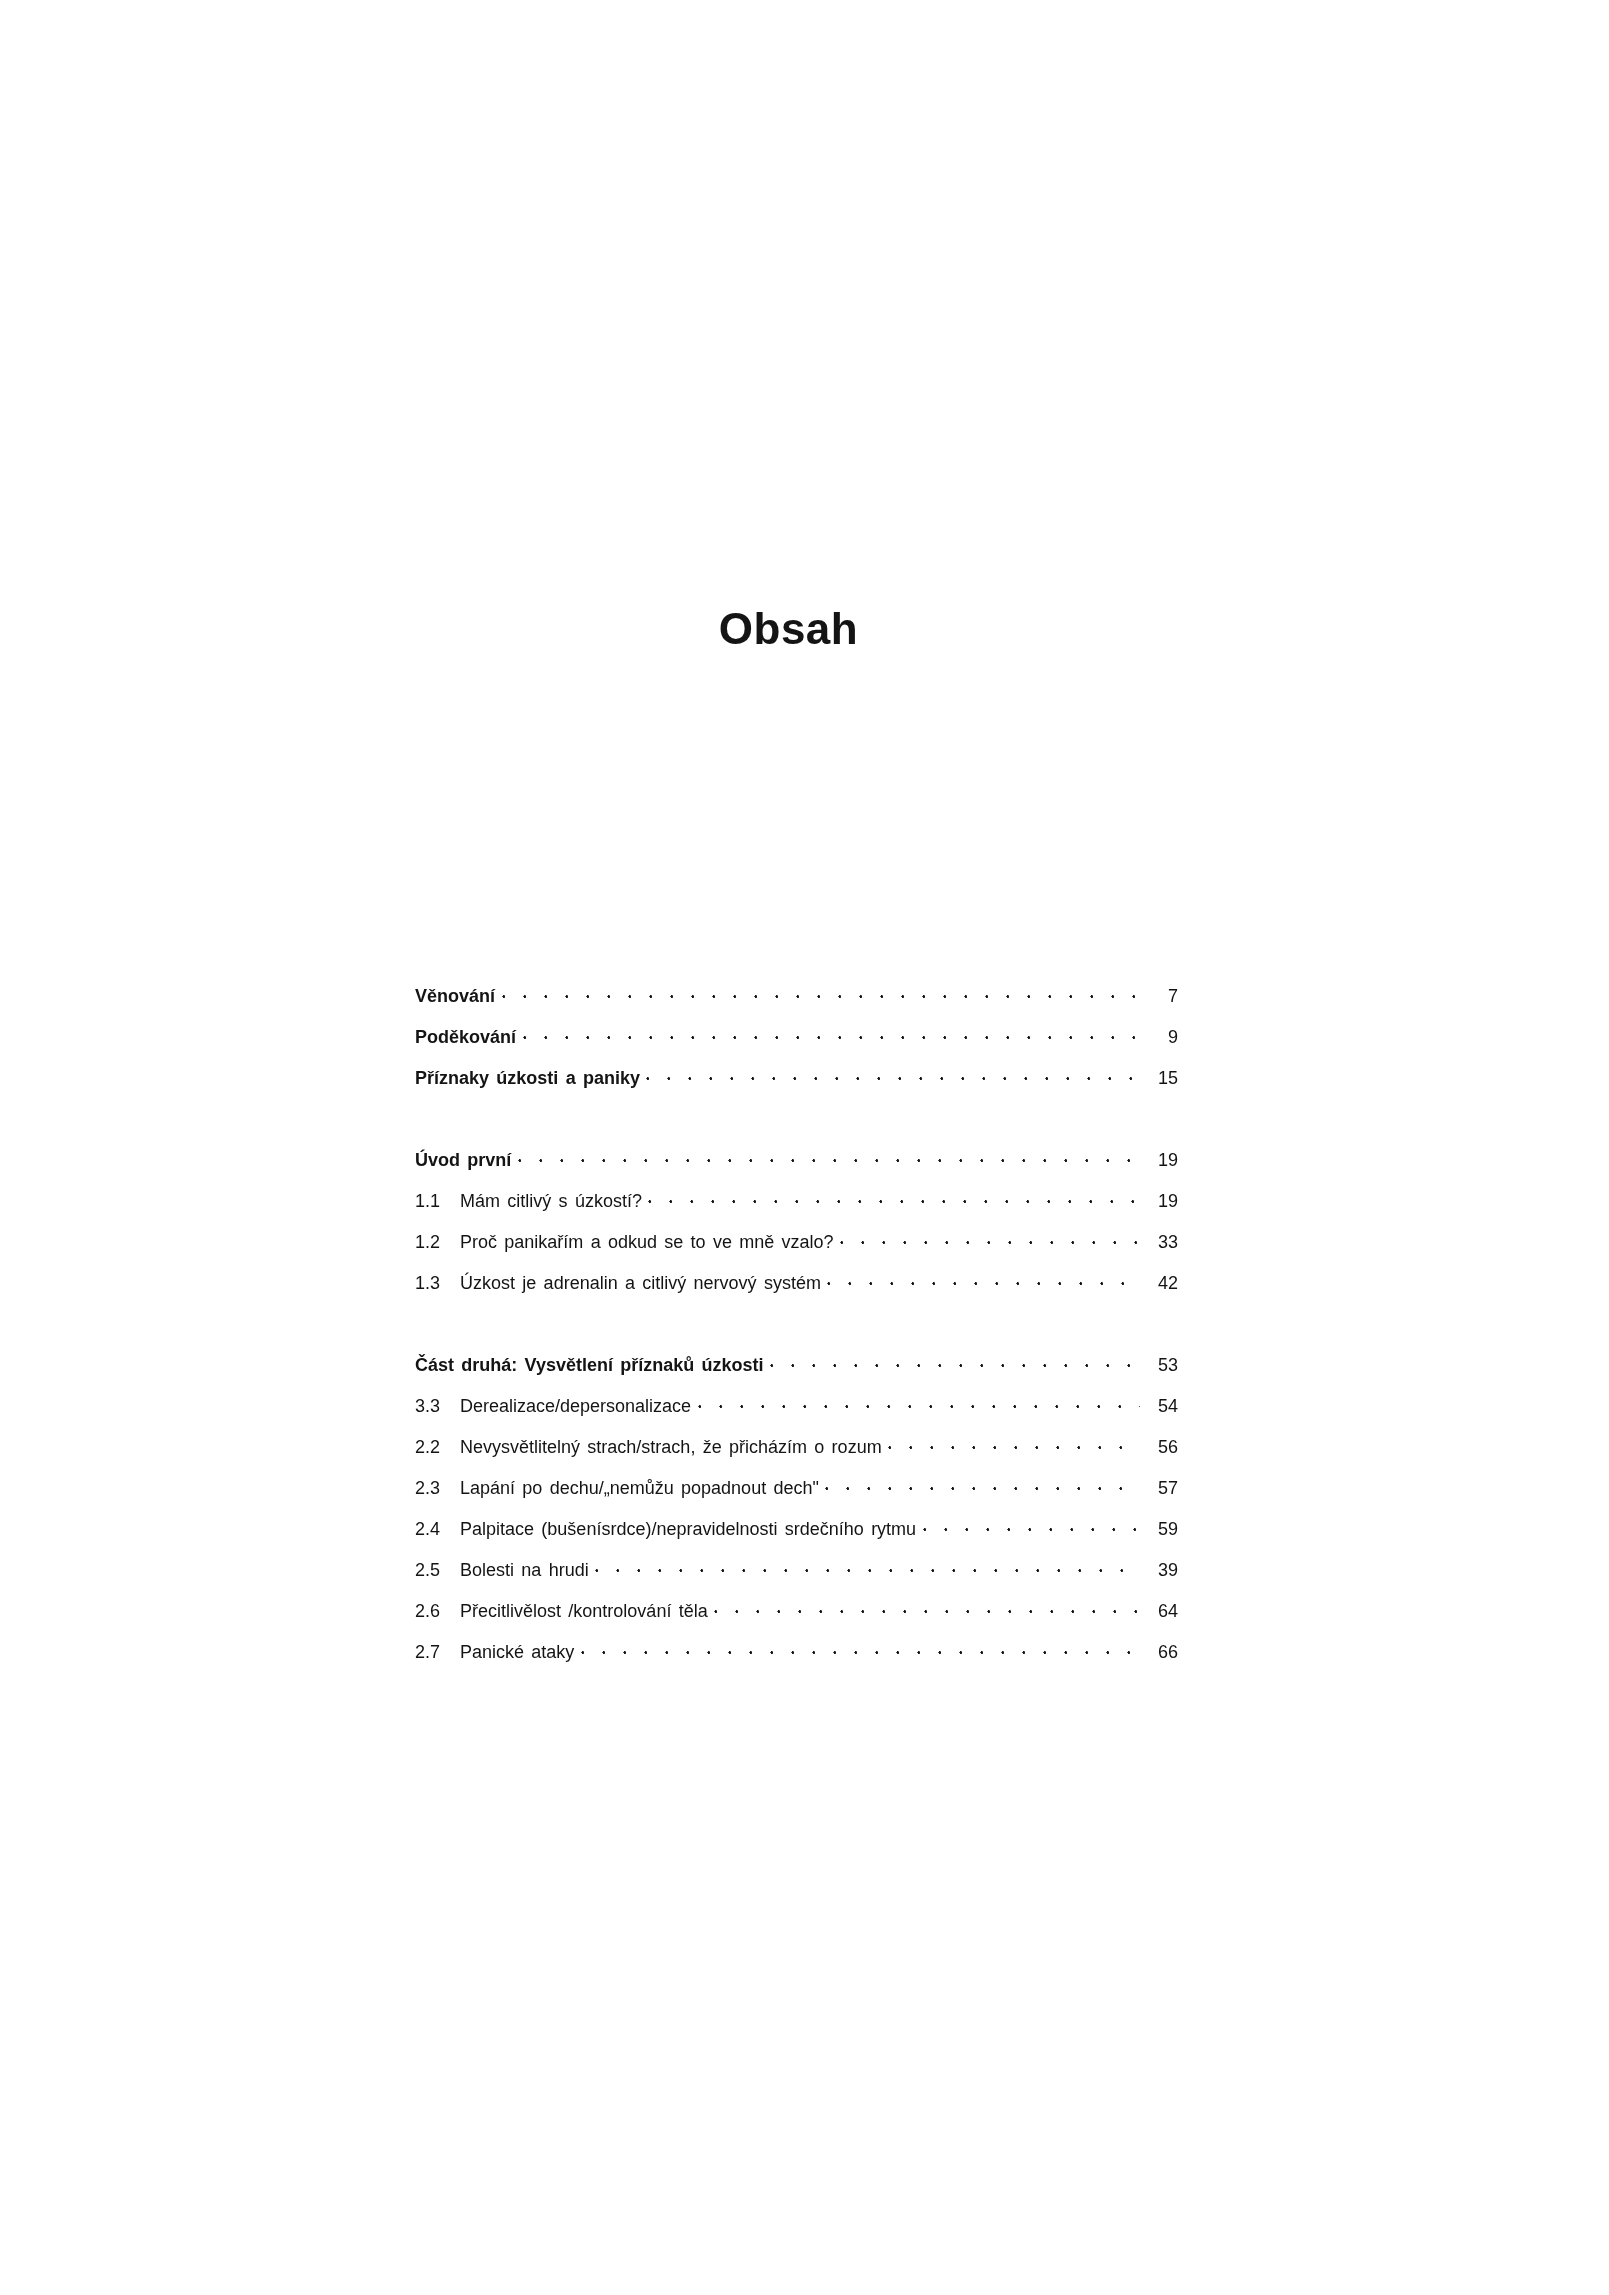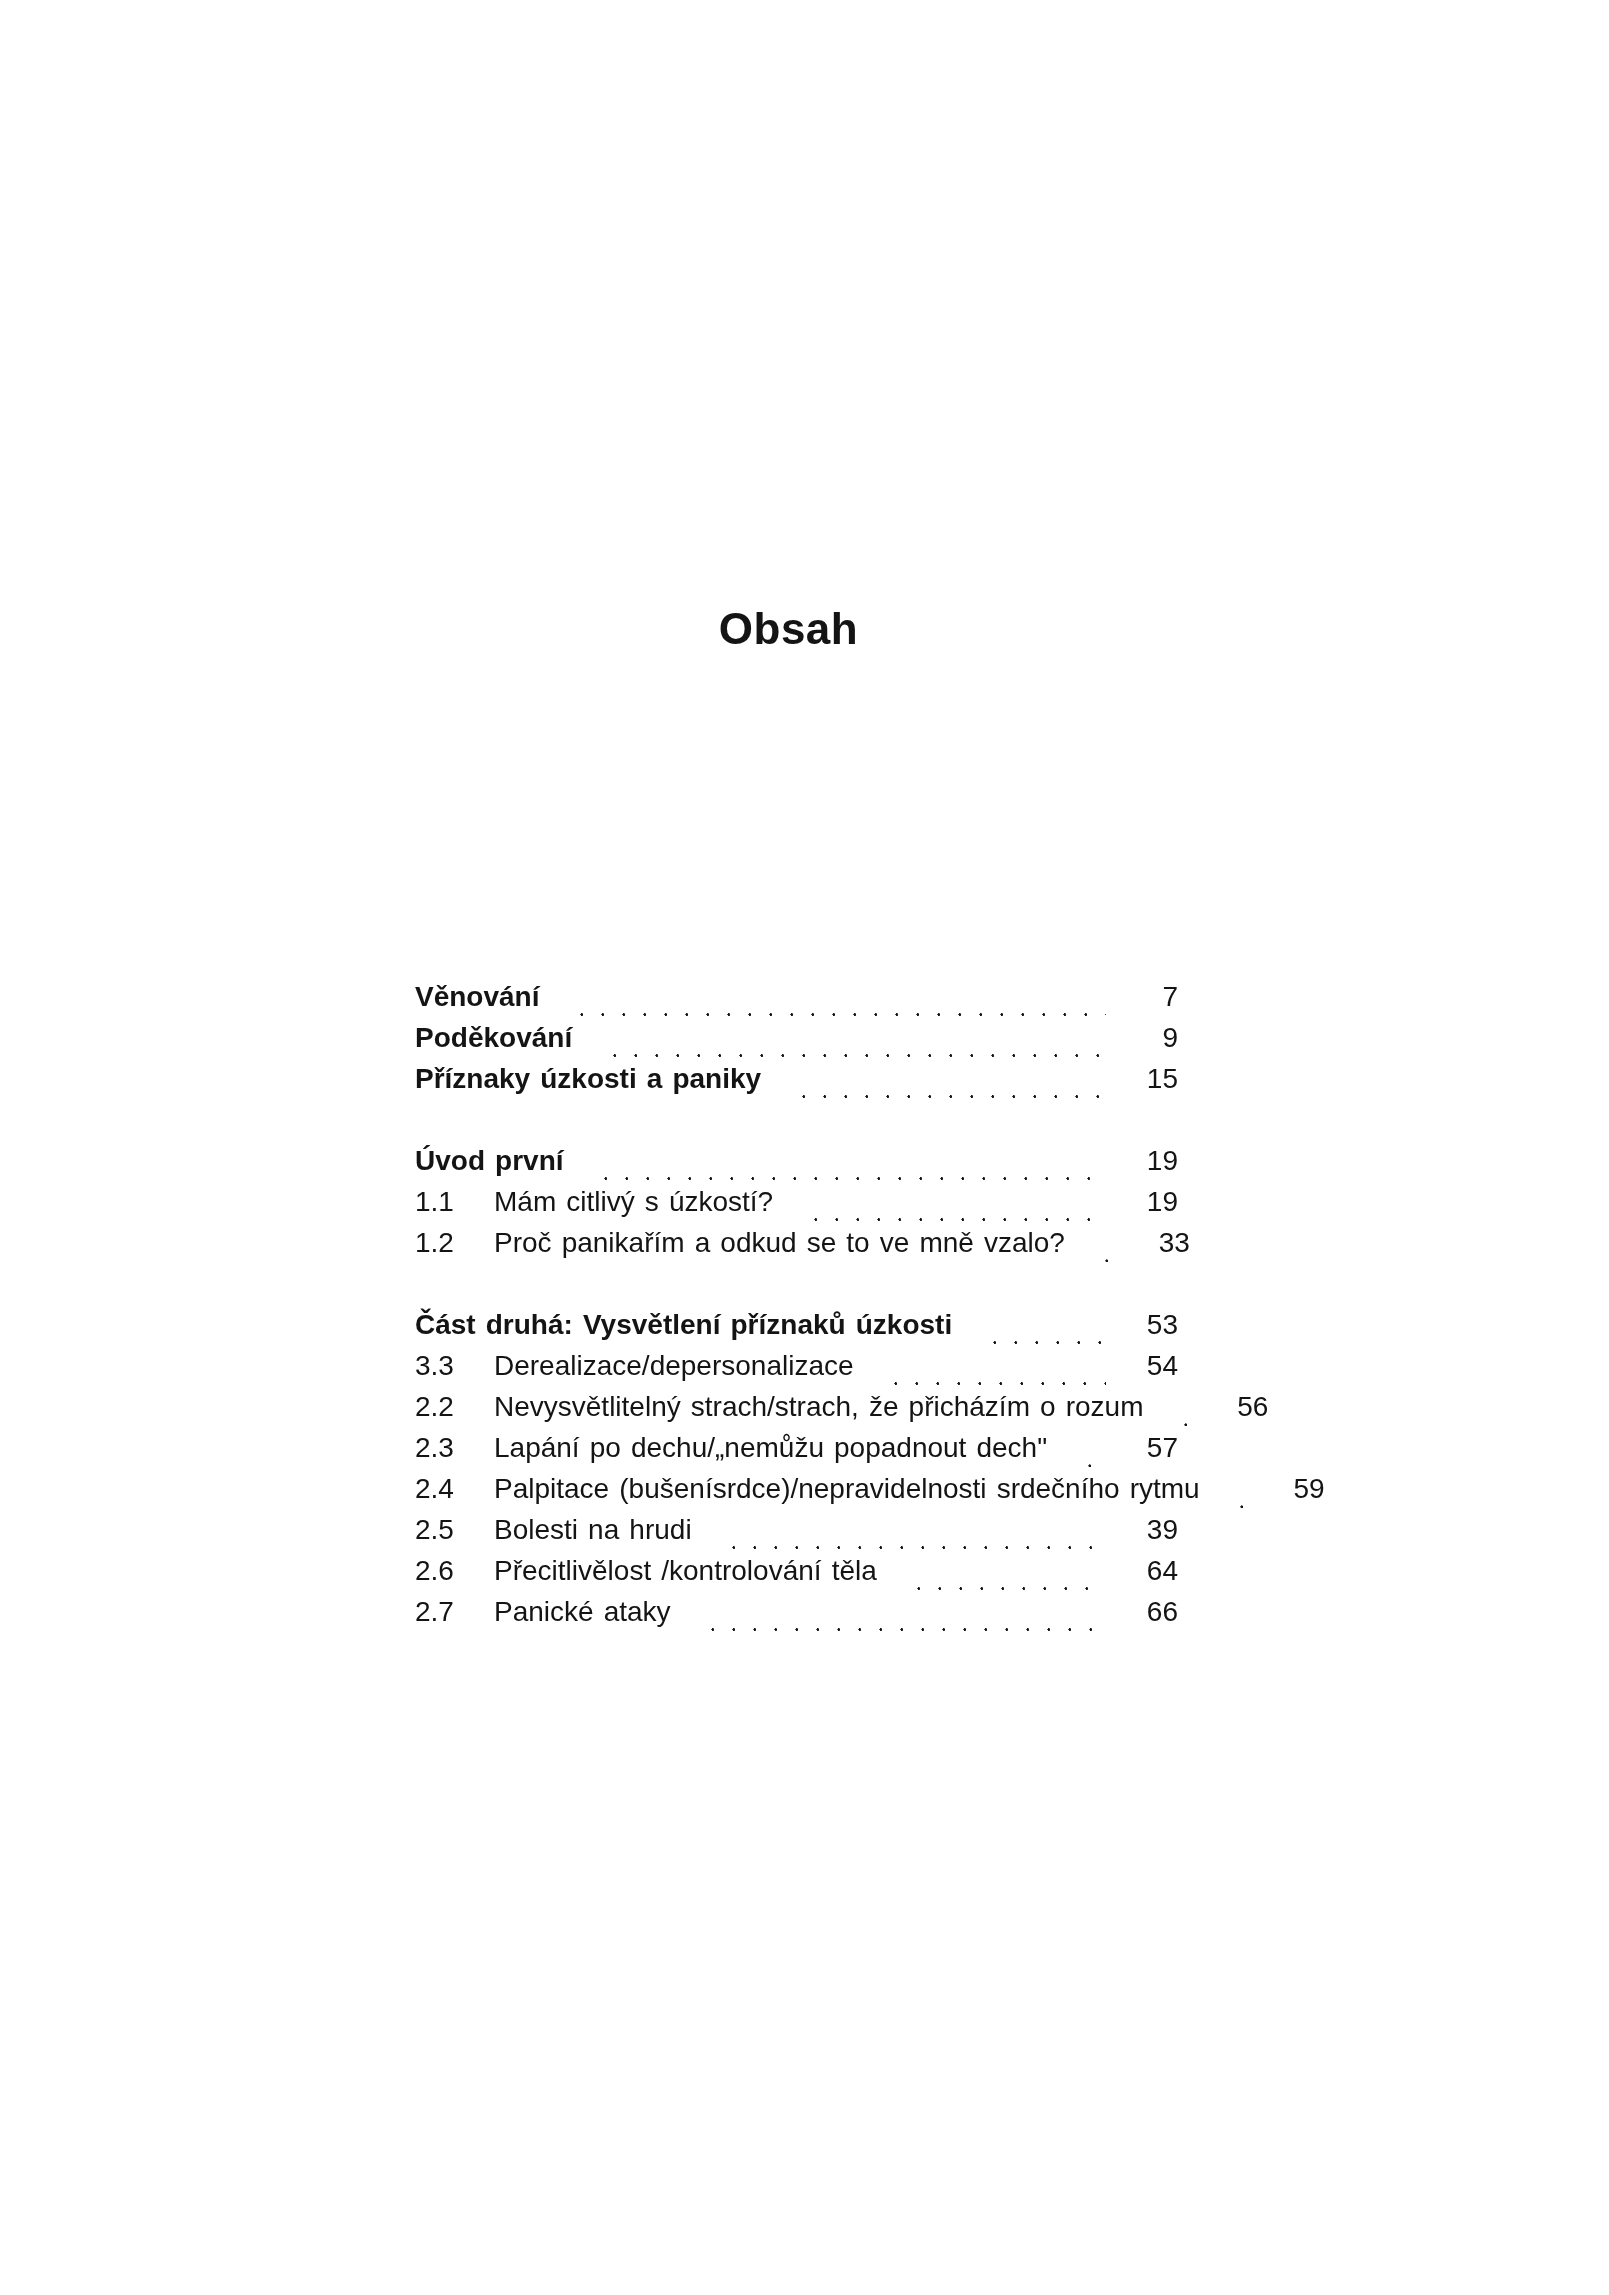--- a/index.html
+++ b/index.html
@@ -32,26 +32,25 @@
     white-space: nowrap;
   }
   .toc {
     position: absolute;
     left: 415px;
     width: 763px;
     top: 976px;
   }
   .row {
     display: flex;
-    align-items: flex-end;
+    align-items: center;
     height: 41px;
-    font-size: 28px;
+    font-size: 18px;
     line-height: 41px;
     white-space: nowrap;
-    gap: 34px;
   }
   .row.gap {
     margin-top: 41px;
   }
   .row.bold .label,
   .row.bold .num {
     font-weight: 700;
   }
   .num {
     flex: 0 0 45px;
@@ -120,20 +119,26 @@
       <span class="pagenum">19</span>
     </div>
 
     <div class="row">
       <span class="num">1.2</span>
       <span class="label">Proč panikařím a odkud se to ve mně vzalo?</span>
       <span class="leader"></span>
       <span class="pagenum">33</span>
     </div>
 
+    <div class="row">
+      <span class="num">1.3</span>
+      <span class="label">Úzkost je adrenalin a citlivý nervový systém</span>
+      <span class="leader"></span>
+      <span class="pagenum">42</span>
+    </div>
 
     <div class="row bold gap">
       <span class="label">Část druhá: Vysvětlení příznaků úzkosti</span>
       <span class="leader"></span>
       <span class="pagenum">53</span>
     </div>
 
     <div class="row">
       <span class="num">3.3</span>
       <span class="label">Derealizace/depersonalizace</span>

